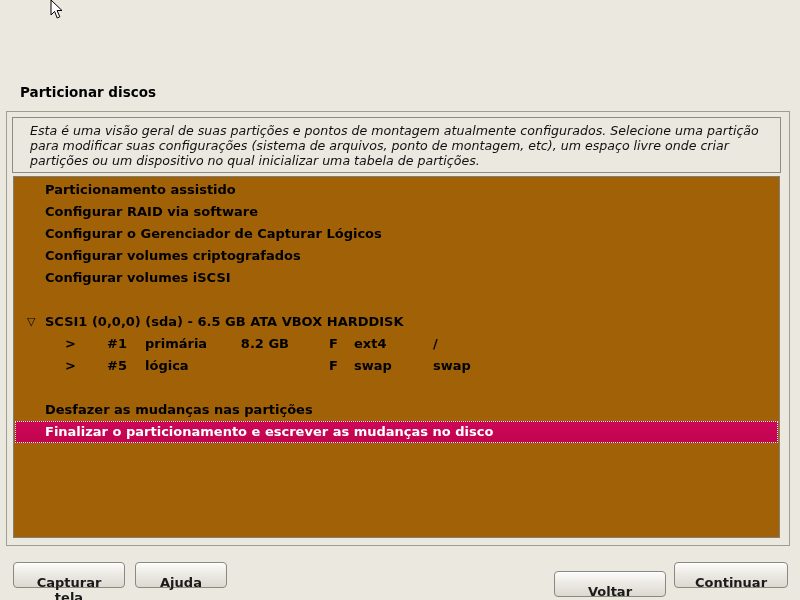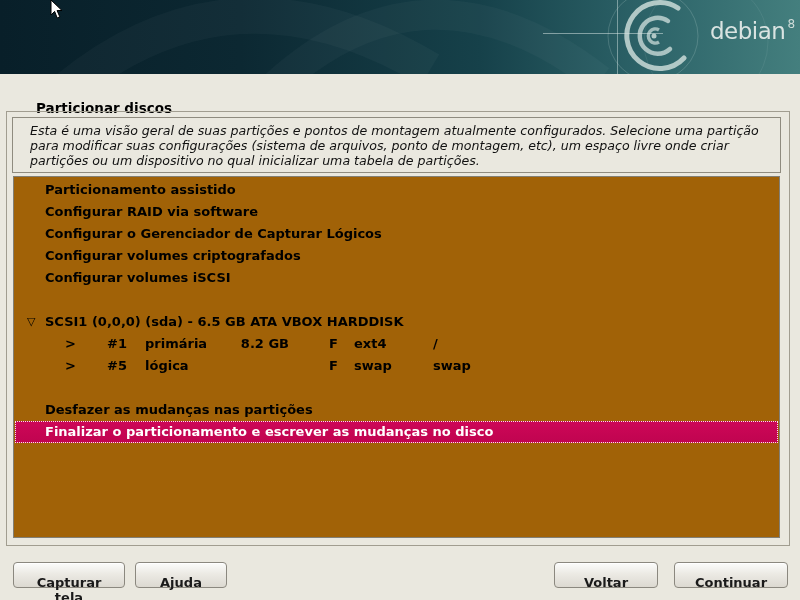--- a/index.html
+++ b/index.html
@@ -10,21 +10,21 @@
   .banner{position:absolute;left:0;top:0;width:800px;height:74px;
     background:linear-gradient(to right,#081f29 0%,#0c2832 30%,#16414a 60%,#2e656a 82%,#447f7e 100%);}
   .banner svg{position:absolute;left:0;top:0;}
   .brand{position:absolute;left:710px;top:18px;font-size:23px;color:#d9e3e1;letter-spacing:-0.5px;}
   .brand sup{font-size:12px;color:#cfdcd9;position:relative;top:-2px;margin-left:2px;}
 
   
   .cursor{position:absolute;left:50px;top:0;}
 
   
-  .page-title{position:absolute;left:20px;top:84px;margin:16px;font-size:13.5px;font-weight:bold;color:#000;}
+  .page-title{position:absolute;left:20px;top:84px;margin:0;font-size:13.5px;font-weight:bold;color:#000;}
 
   
   .outer-frame{position:absolute;left:6px;top:111px;width:782px;height:433px;border:1px solid #a19d90;}
 
   
   .desc{position:absolute;left:12px;top:117px;width:769px;height:56px;border:1px solid #8f8b7f;
     box-sizing:border-box;background:#eae8df;font-style:italic;font-size:12.6px;line-height:15px;
     color:#111;padding:5px 6px 0 17px;}
 
   
@@ -45,43 +45,28 @@
   .c-fs{left:339px;}
   .c-mount{left:418px;}
 
   
   .btn{position:absolute;top:562px;height:26px;box-sizing:border-box;border:1px solid #8b887f;border-radius:4px;
     background:linear-gradient(#fcfcfb,#eceae4 45%,#dcd9d1);box-shadow:inset 0 1px 0 #ffffff;
     font-family:"DejaVu Sans","Liberation Sans",sans-serif;font-size:13px;font-weight:bold;color:#1a1a1a;
     text-align:center;padding:12px;}
   .btn-screenshot{left:13px;width:112px;}
   .btn-help{left:135px;width:92px;}
-  .btn-back{left:554px;width:104px;}
+  .btn-back{left:554px;width:112px;margin-top:9px;}
   .btn-continue{left:674px;width:114px;}
 </style>
 </head>
 <body>
 
 <div class="screen">
 
-  <div class="banner">
-    <svg width="800" height="74" viewBox="0 0 800 74">
-      <path d="M 60 95 Q 230 -50 430 70" stroke="rgba(255,255,255,0.03)" stroke-width="36" fill="none"></path>
-      <path d="M 260 100 Q 420 -60 600 80" stroke="rgba(255,255,255,0.03)" stroke-width="30" fill="none"></path>
-      <circle cx="653" cy="36" r="45" fill="none" stroke="rgba(230,242,240,0.18)" stroke-width="1"></circle>
-      <circle cx="706" cy="42" r="62" fill="none" stroke="rgba(230,242,240,0.08)" stroke-width="1"></circle>
-      <line x1="543" y1="33.5" x2="663" y2="33.5" stroke="rgba(225,238,236,0.5)" stroke-width="1"></line>
-      <line x1="617.5" y1="0" x2="617.5" y2="74" stroke="rgba(225,238,236,0.45)" stroke-width="1"></line>
-      <path d="M 678 8 A 33 33 0 1 0 684 58" stroke="#d3e2df" stroke-width="5" fill="none" opacity="0.8" stroke-linecap="round"></path>
-      <path d="M 668 21 A 18 18 0 1 0 670 49" stroke="#d3e2df" stroke-width="4.5" fill="none" opacity="0.75" stroke-linecap="round"></path>
-      <path d="M 659 30 A 7 7 0 1 0 659 42" stroke="#d3e2df" stroke-width="3.5" fill="none" opacity="0.7"></path>
-      <circle cx="654" cy="36" r="2.5" fill="#d3e2df" opacity="0.8"></circle>
-    </svg>
-    <div class="brand"><span>debian</span><sup>8</sup></div>
-  </div>
 
   <svg class="cursor" width="14" height="20" viewBox="0 0 14 20">
     <path d="M1 0 L1 15 L4.6 11.4 L7.2 18 L9.8 16.8 L7.1 10.5 L12 10.5 Z" fill="#ffffff" stroke="#000000" stroke-width="1"></path>
   </svg>
 
   <h1 class="page-title">Particionar discos</h1>
 
   <div class="outer-frame"></div>
 
   <div class="desc">Esta é uma visão geral de suas partições e pontos de montagem atualmente configurados. Selecione uma partição para modificar suas configurações (sistema de arquivos, ponto de montagem, etc), um espaço livre onde criar partições ou um dispositivo no qual inicializar uma tabela de partições.</div>

